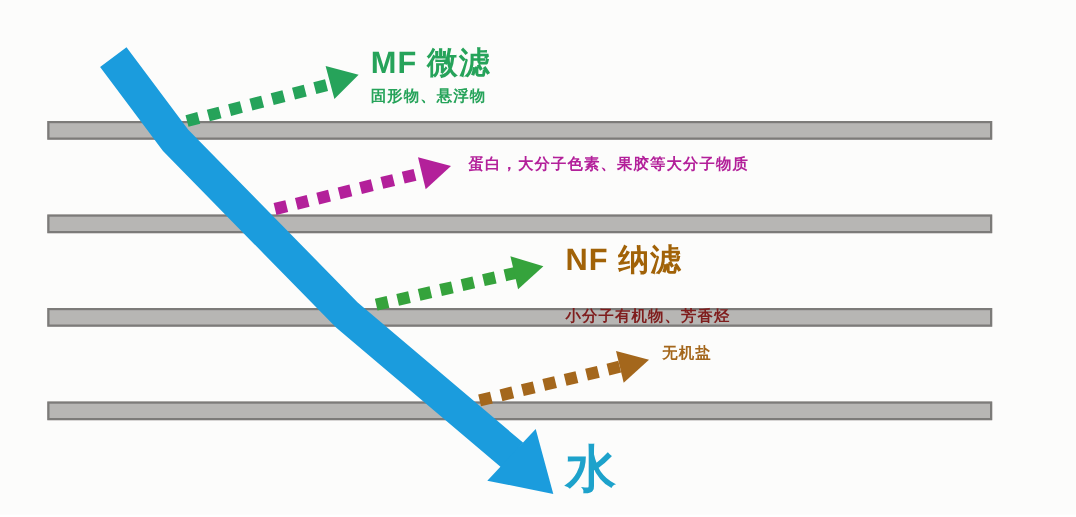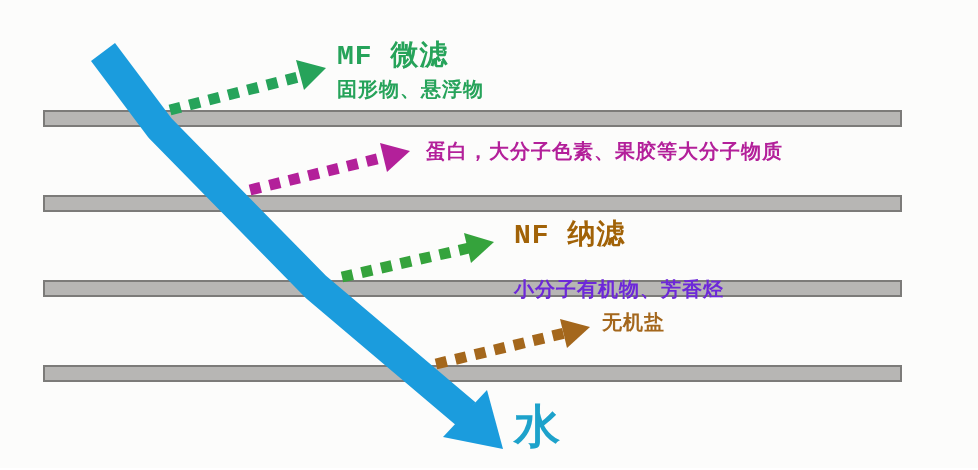--- a/index.html
+++ b/index.html
@@ -1,33 +1,33 @@
 <!DOCTYPE html>
 <html><head>
 <meta charset="utf-8">
 <style>
   html,body{margin:0;padding:0;background:#fff;}
   #stage{
     position:relative;
     width:978px;height:468px;
     background:#fcfcfb;
     overflow:hidden;
-    font-family:Liberation Mono, monospace;
+    font-family:Liberation Sans, sans-serif;
   }
   .membrane{
     position:absolute;
     left:43px;width:855px;height:13px;
     background:#b7b6b4;
     border:2px solid #7c7b79;
   }
   #m1{top:110px;} #m2{top:195px;} #m3{top:280px;} #m4{top:365px;}
   #arrows{position:absolute;left:0;top:0;width:978px;height:470px;}
   .stage-label{position:absolute;line-height:1.1;white-space:nowrap;}
   .stage-title{font-size:28px;font-weight:bold;letter-spacing:1px;display:block;}
-  .stage-detail{font-size:20px;font-weight:bold;letter-spacing:1px;display:block;margin-top:7px;}
+  .stage-detail{font-size:14px;font-weight:bold;letter-spacing:1px;display:block;margin-top:7px;}
   #label-mf{left:337px;top:42px;}
   #label-uf{left:426px;top:135px;}
   #label-nf{left:514px;top:221px;}
   #label-ro{left:602px;top:306px;}
   #water-label{
     position:absolute;left:514px;top:396px;
     font-size:46px;font-weight:bold;letter-spacing:1px;
   }
 </style>
 </head>
@@ -72,21 +72,21 @@
     <span class="stage-title" style="color: rgb(38, 163, 90);">MF 微滤</span>
     <span class="stage-detail" style="color: rgb(38, 163, 90);">固形物、悬浮物</span>
   </div>
 
   <div id="label-uf" class="stage-label">
     <span class="stage-detail" style="color: rgb(179, 32, 154);">蛋白，大分子色素、果胶等大分子物质</span>
   </div>
 
   <div id="label-nf" class="stage-label">
     <span class="stage-title" style="color: #a16207;">NF 纳滤</span>
-    <span class="stage-detail" style="color: #6d28d9; margin-top: 28px;">小分子有机物、芳香烃</span>
+    <span class="stage-detail" style="color: #7f1d1d; margin-top: 28px;">小分子有机物、芳香烃</span>
   </div>
 
   <div id="label-ro" class="stage-label">
     <span class="stage-detail" style="color: rgb(164, 103, 28);">无机盐</span>
   </div>
 
   <div id="water-label" style="color: rgb(29, 162, 203);">水</div>
 
 </div>
 

